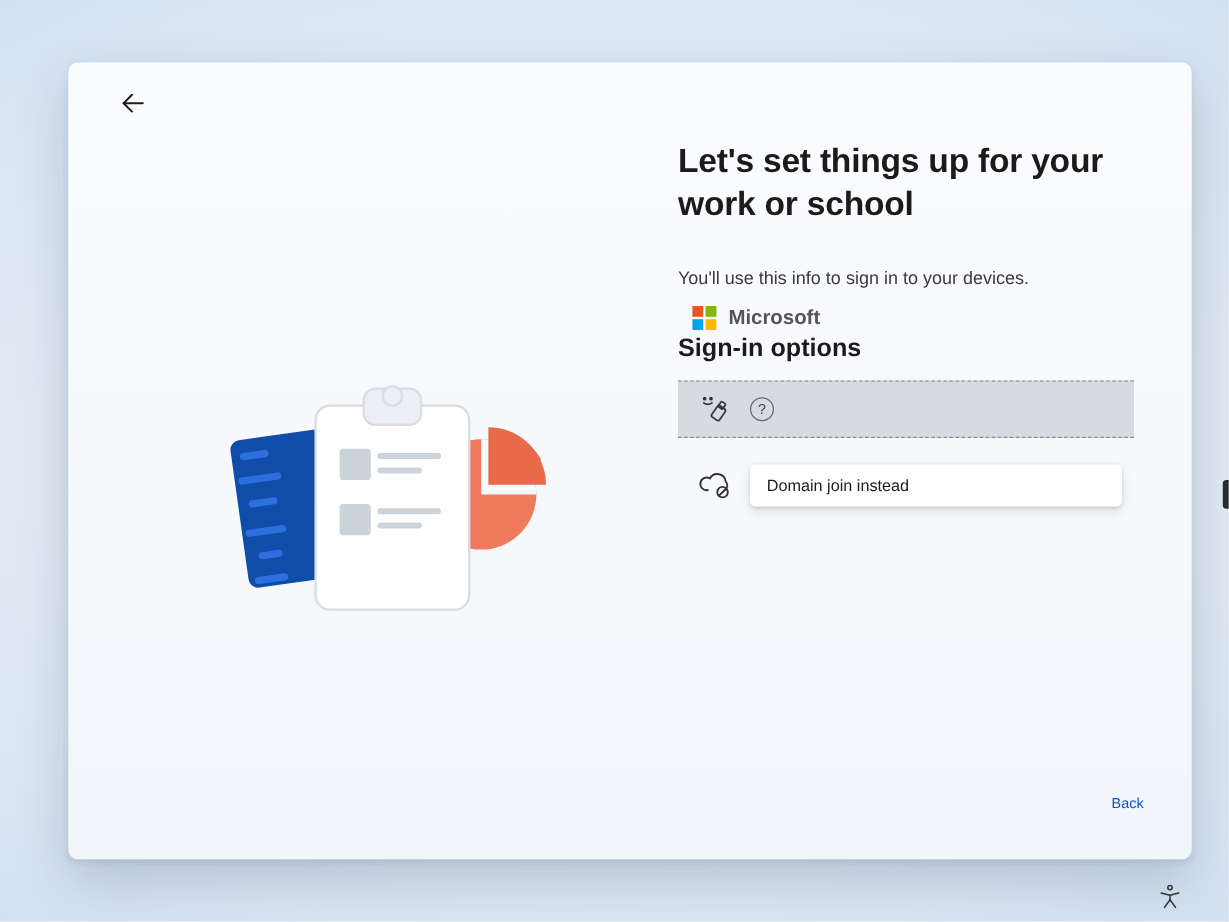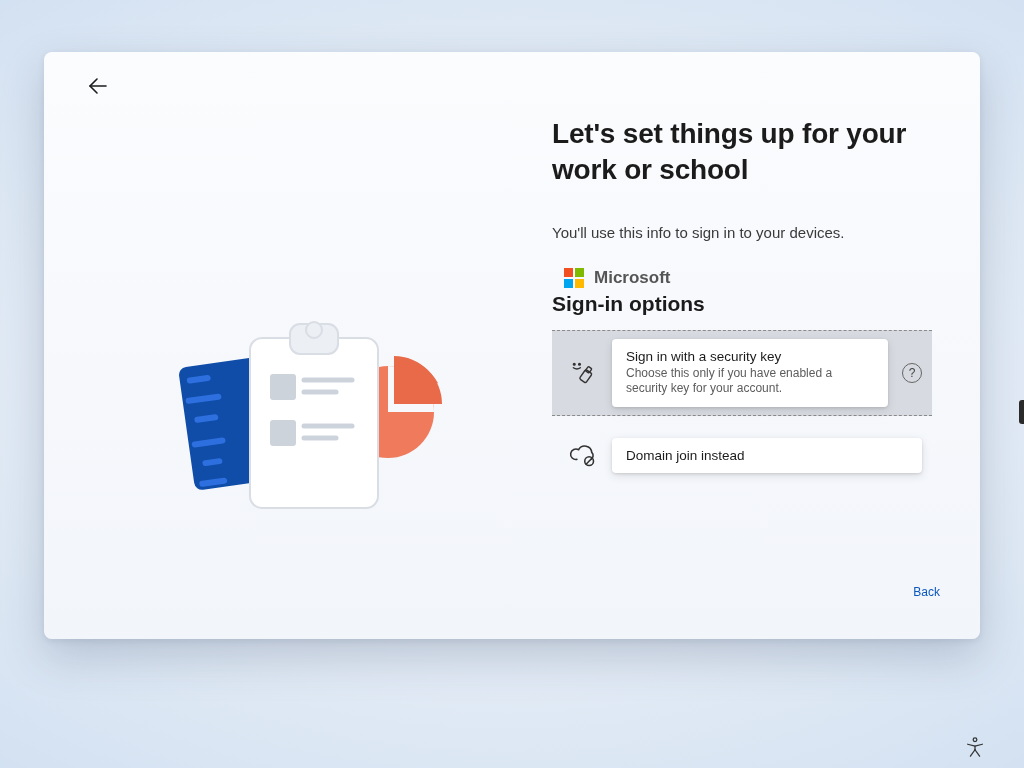--- a/index.html
+++ b/index.html
@@ -5,24 +5,24 @@
   * { box-sizing: border-box; margin: 0; padding: 0; }
   html, body { width: 1024px; height: 768px; overflow: hidden; }
   body {
     font-family: "Segoe UI", "Segoe UI Variable", -apple-system, Arial, sans-serif;
     background: radial-gradient(ellipse 120% 100% at 50% 50%, #f6f8fb 0%, #d9e5f3 55%, #bcd3ec 100%);
     position: relative;
     color: #1b1b1b;
   }
   .card {
     position: absolute;
-    left: 44px;
+    left: 57px;
     top: 52px;
     width: 936px;
-    height: 587px;
+    height: 664px;
     background: linear-gradient(180deg, #fbfcfe 0%, #f2f5fa 100%);
     border-radius: 8px;
     box-shadow: 0 18px 44px rgba(40,60,90,.22), 0 2px 6px rgba(40,60,90,.10);
   }
   .back-arrow {
     position: absolute;
     left: 36px; top: 16px;
     width: 36px; height: 36px;
     display:flex; align-items:center; justify-content:center;
     cursor:pointer; border-radius:4px;
@@ -47,21 +47,21 @@
     line-height: 1.28;
     color:#1b1b1b;
     letter-spacing: -0.2px;
   }
   .page-subtitle {
     margin-top: 36px;
     font-size: 15px;
     color:#3a3a3a;
   }
   .ms-brand {
-    margin-top: 27px;
+    margin-top: 14px;
     display:flex; gap:10px;padding-left:12px;
   }
   .ms-logo {
     width:20px; height:20px;
     display:grid; grid-template-columns:1fr 1fr; grid-template-rows:1fr 1fr; gap:2px;
   }
   .ms-logo span:nth-child(1){background:#f25022;}
   .ms-logo span:nth-child(2){background:#7fba00;}
   .ms-logo span:nth-child(3){background:#00a4ef;}
   .ms-logo span:nth-child(4){background:#ffb900;}
@@ -206,24 +206,20 @@
       <div class="option-row selected">
         <div class="option-icon">
           <svg viewBox="0 0 32 32" width="28" height="28" fill="none" stroke="#333" stroke-width="1.6" stroke-linecap="round" stroke-linejoin="round">
             <circle cx="6" cy="6" r="1" fill="#333"></circle>
             <circle cx="12" cy="6" r="1" fill="#333"></circle>
             <path d="M5 10 Q9 13 13 10"></path>
             <rect x="15" y="13" width="9" height="13" rx="2" transform="rotate(35 19 19)"></rect>
             <rect x="20" y="9" width="5" height="6" rx="1" transform="rotate(35 22 12)"></rect>
           </svg>
         </div>
-        <div class="option-card">
-          <div class="option-title">Sign in with a security key</div>
-          <div class="option-desc">Choose this only if you have enabled a security key for your account.</div>
-        </div>
         <div class="option-help">?</div>
       </div>
 
       <div class="option-row plain">
         <div class="option-icon">
           <svg viewBox="0 0 32 32" width="28" height="28" fill="none" stroke="#333" stroke-width="1.8" stroke-linecap="round" stroke-linejoin="round">
             <path d="M9 21a6 6 0 1 1 2-11 8 8 0 0 1 15 3 5 5 0 0 1 -1 8"></path>
             <circle cx="23" cy="23" r="5"></circle>
             <line x1="19.5" y1="26.5" x2="26.5" y2="19.5"></line>
           </svg>

